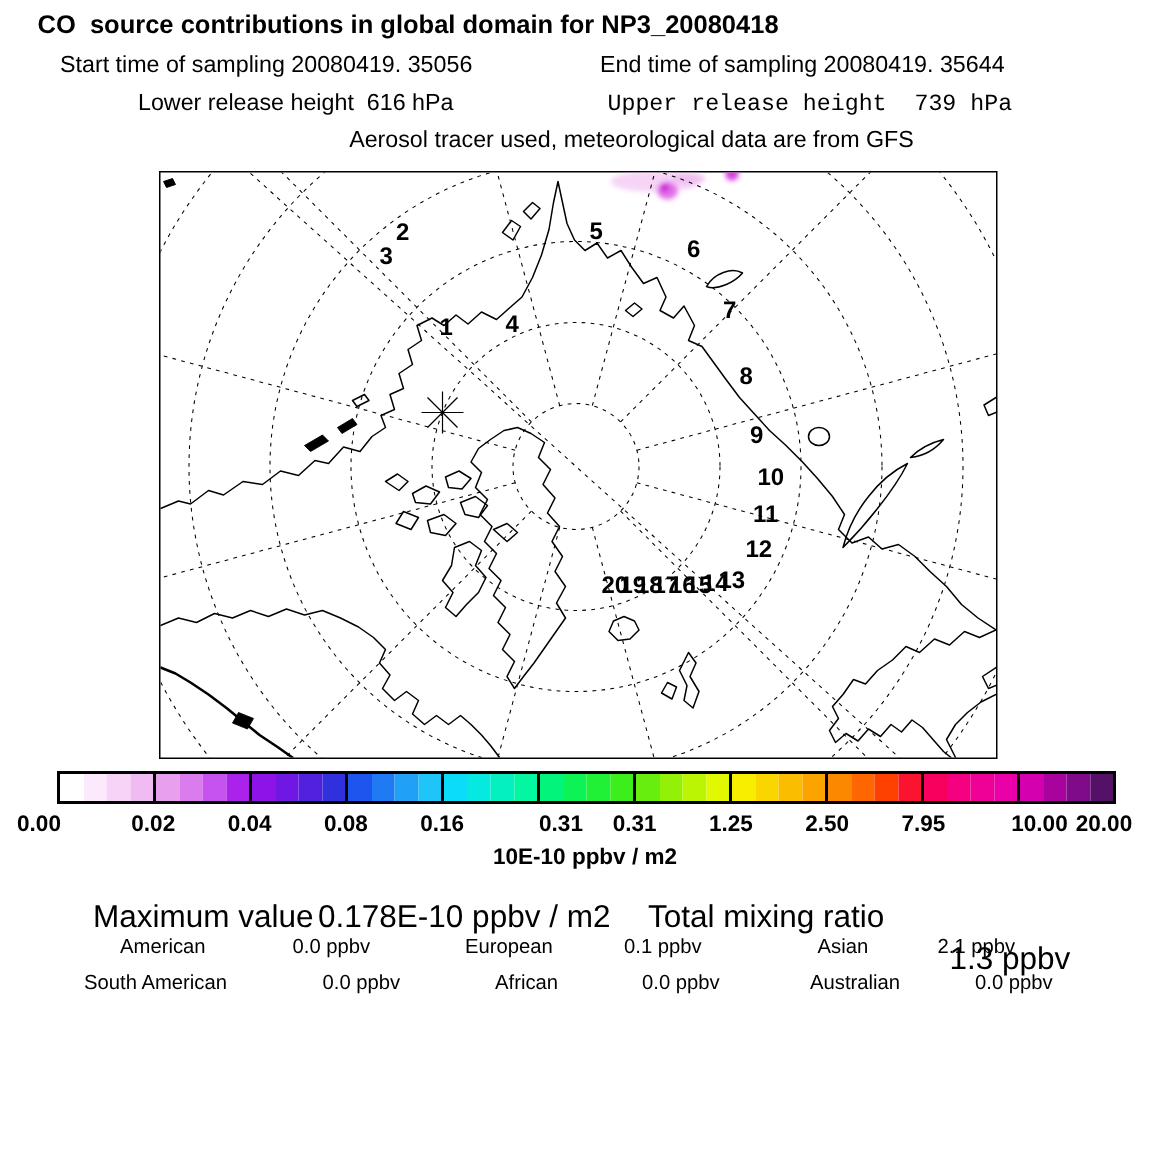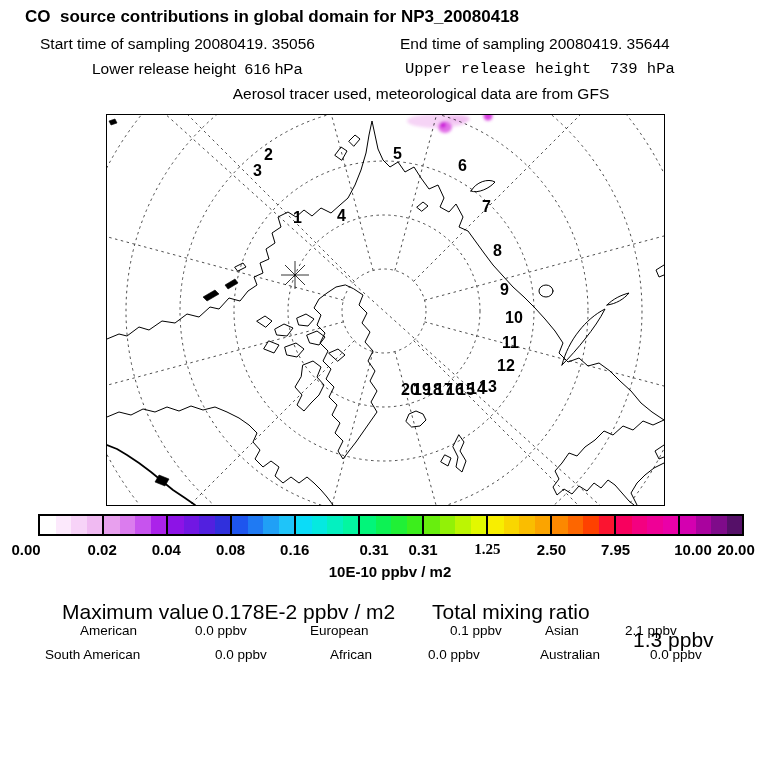--- a/index.html
+++ b/index.html
@@ -224,40 +224,40 @@
     </div>
   </div>
 <div id="colorbar-ticks">
     <span class="cb-tick" style="left: 26px;">0.00</span>
     <span class="cb-tick" style="left: 102.18px;">0.02</span>
     <span class="cb-tick" style="left: 166.36px;">0.04</span>
     <span class="cb-tick" style="left: 230.54px;">0.08</span>
     <span class="cb-tick" style="left: 294.72px;">0.16</span>
     <span class="cb-tick" style="left: 374px;">0.31</span>
     <span class="cb-tick" style="left: 423.08px;">0.31</span>
-    <span class="cb-tick" style="left: 487.26px; font-family: Liberation Serif, serif;">1.25</span>
+    <span class="cb-tick" style="left: 487.26px;">1.25</span>
     <span class="cb-tick" style="left: 551.44px;">2.50</span>
     <span class="cb-tick" style="left: 615.62px;">7.95</span>
     <span class="cb-tick" style="left: 693px;">10.00</span>
     <span class="cb-tick" style="left: 736px;">20.00</span>
   </div>
 <div id="colorbar-units">10E-10 ppbv / m2</div>
 
 <div>
   <span class="abs stats1" style="left:62px;top:600px;">Maximum value</span>
-  <span class="abs stats1" style="left:212px;top:600px;">0.178E-2 ppbv / m2</span>
+  <span class="abs stats1" style="left:212px;top:600px;">0.178E-10 ppbv / m2</span>
   <span class="abs stats1" style="left:432px;top:600px;">Total mixing ratio</span>
   <span class="abs stats1" style="left:633px;top:600px;margin-top:28px;">1.3 ppbv</span>
 
   <span class="abs stats2" style="left:80px;top:623px;">American</span>
   <span class="abs stats2" style="left:195px;top:623px;">0.0 ppbv</span>
   <span class="abs stats2" style="left:310px;top:623px;">European</span>
-  <span class="abs stats2" style="left:450px;top:623px;">0.1 ppbv</span>
+  <span class="abs stats2" style="left:416px;top:623px;">0.1 ppbv</span>
   <span class="abs stats2" style="left:545px;top:623px;">Asian</span>
   <span class="abs stats2" style="left:625px;top:623px;">2.1 ppbv</span>
 
-  <span class="abs stats2" style="left:45px;top:647px;">South American</span>
+  <span class="abs stats2" style="left:56px;top:647px;">South American</span>
   <span class="abs stats2" style="left:215px;top:647px;">0.0 ppbv</span>
   <span class="abs stats2" style="left:330px;top:647px;">African</span>
   <span class="abs stats2" style="left:428px;top:647px;">0.0 ppbv</span>
   <span class="abs stats2" style="left:540px;top:647px;">Australian</span>
   <span class="abs stats2" style="left:650px;top:647px;">0.0 ppbv</span>
 </div>
 
 </body></html>

